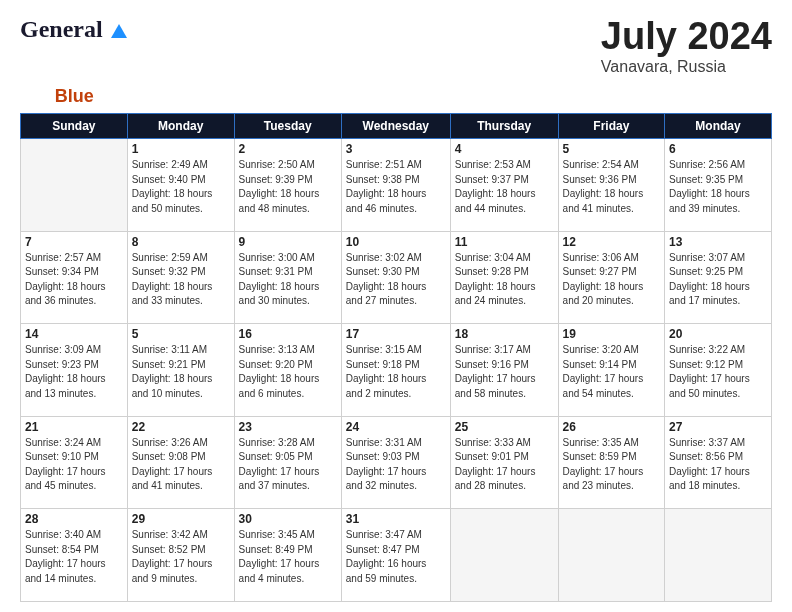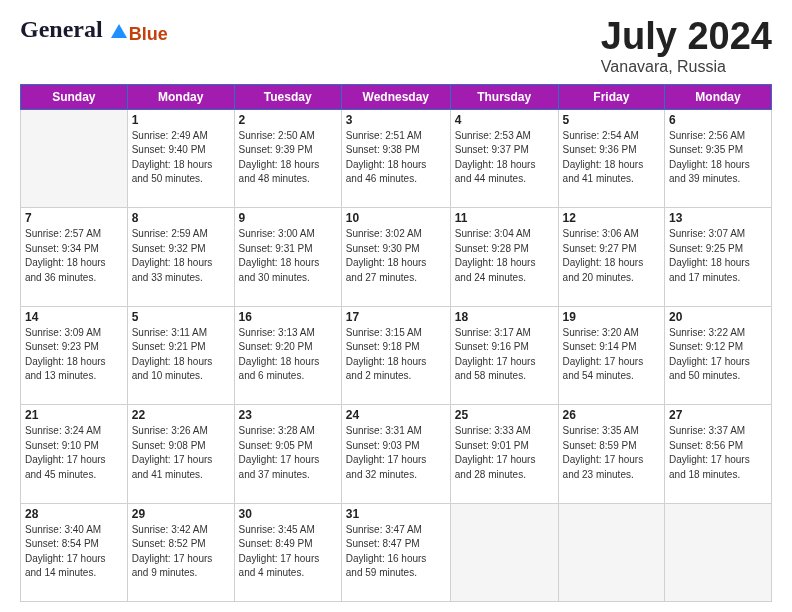--- a/index.html
+++ b/index.html
@@ -18,22 +18,23 @@
       flex-direction: column;
     }
     .header {
       display: flex;
       justify-content: space-between;
       align-items: flex-start;
       margin-bottom: 8px;
     }
     .logo {
       display: flex;
-      flex-direction: row;
-      align-items: flex-end;
+      flex-direction: column;
+      align-items: center;
+      gap: 48px;
     }
     .title-block {
       text-align: left;
     }
     .title-block .month-year {
       font-size: 38px;
       font-weight: bold;
       color: #222;
       line-height: 1.1;
     }
@@ -41,21 +42,21 @@
       font-size: 16px;
       color: #404040;
     }
     .calendar {
       flex: 1;
       border-collapse: collapse;
       width: 100%;
       font-size: 11px;
     }
     .calendar th {
-      background: #a21caf;
+      background: #0f172a;
       color: #fff;
       text-align: center;
       padding: 5px 3px;
       font-size: 12px;
       font-weight: bold;
       border: 1px solid #2e6fc4;
     }
     .calendar td {
       border: 1px solid #d0d0d0;
       vertical-align: top;

